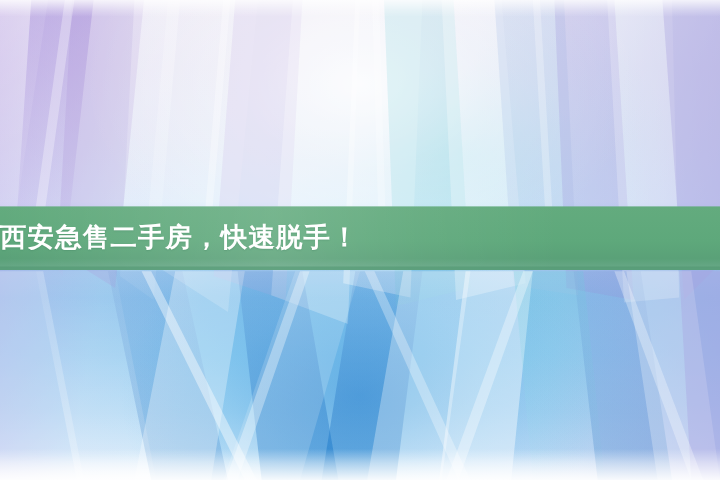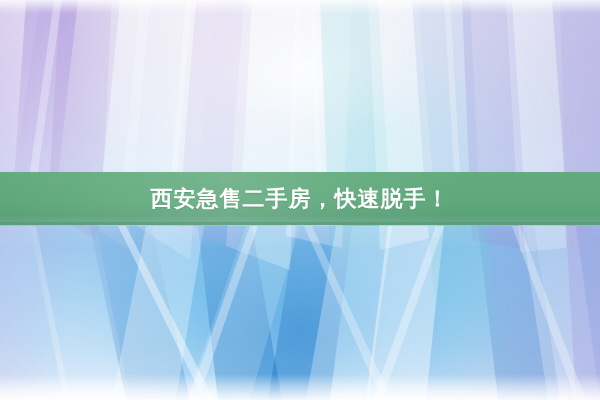--- a/index.html
+++ b/index.html
@@ -93,21 +93,21 @@
 
   
   .headline-band {
     position: absolute;
     left: 0;
     right: 0;
     top: 172px;
     height: 53px;
     display: flex;
     align-items: center;
-    justify-content: center;
+    justify-content: flex-start;
     background:
       linear-gradient(90deg,
         rgba(255,255,255,0.00) 0%,
         rgba(255,255,255,0.08) 22%,
         rgba(255,255,255,0.13) 38%,
         rgba(255,255,255,0.05) 58%,
         rgba(255,255,255,0.00) 78%),
       linear-gradient(180deg, #63ab7e 0%, #5ea87b 55%, #5aa178 82%, #6aa98a 100%);
     box-shadow: inset 0 -3px 0 rgba(78,150,112,0.55);
   }

